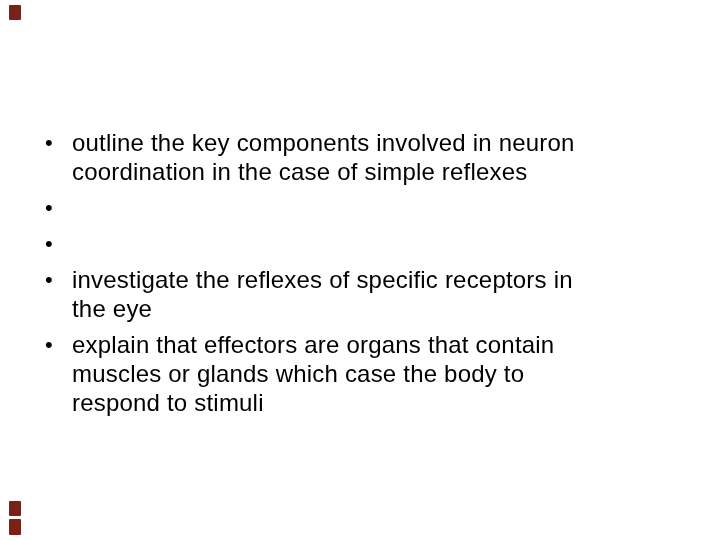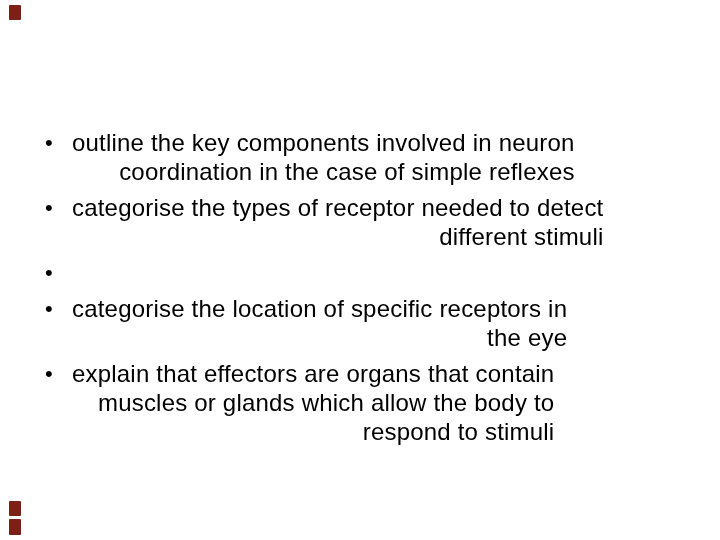--- a/index.html
+++ b/index.html
@@ -39,21 +39,20 @@
   .bullet-dot {
     flex: 0 0 27px;
     width: 27px;
     font-size: 22px;
     line-height: 29px;
     color: #000000;
   }
   .bullet-text {
     white-space: pre-line;
     letter-spacing: 0.2px;
-    text-align: right;
   }
   .edge-mark {
     position: absolute;
     background: #7a2016;
     border-radius: 1px;
   }
   .edge-mark-top {
     left: 9px;
     top: 5px;
     width: 12px;
@@ -80,35 +79,33 @@
   <div class="edge-mark edge-mark-top" style="background: rgb(122, 32, 22);"></div>
 
   <ul class="bullet-list">
     <li class="bullet-item">
       <span class="bullet-dot">•</span>
       <span class="bullet-text">outline the key components involved in neuron
 coordination in the case of simple reflexes</span>
     </li>
     <li class="bullet-item">
       <span class="bullet-dot">•</span>
-      <span class="bullet-text">categorise the types of receptor needed to detect
-different stimuli</span>
     </li>
     <li class="bullet-item">
       <span class="bullet-dot">•</span>
     </li>
     <li class="bullet-item">
       <span class="bullet-dot">•</span>
-      <span class="bullet-text">categorise the location of specific receptors in
+      <span class="bullet-text">investigate the reflexes of specific receptors in
 the eye</span>
     </li>
     <li class="bullet-item">
       <span class="bullet-dot">•</span>
       <span class="bullet-text">explain that effectors are organs that contain
-muscles or glands which allow the body to
+muscles or glands which case the body to
 respond to stimuli</span>
     </li>
   </ul>
 
   <div class="edge-mark edge-mark-bottom-1" style="background: rgb(122, 32, 22);"></div>
   <div class="edge-mark edge-mark-bottom-2" style="background: rgb(122, 32, 22);"></div>
 
 </div>
 
 </body></html>

